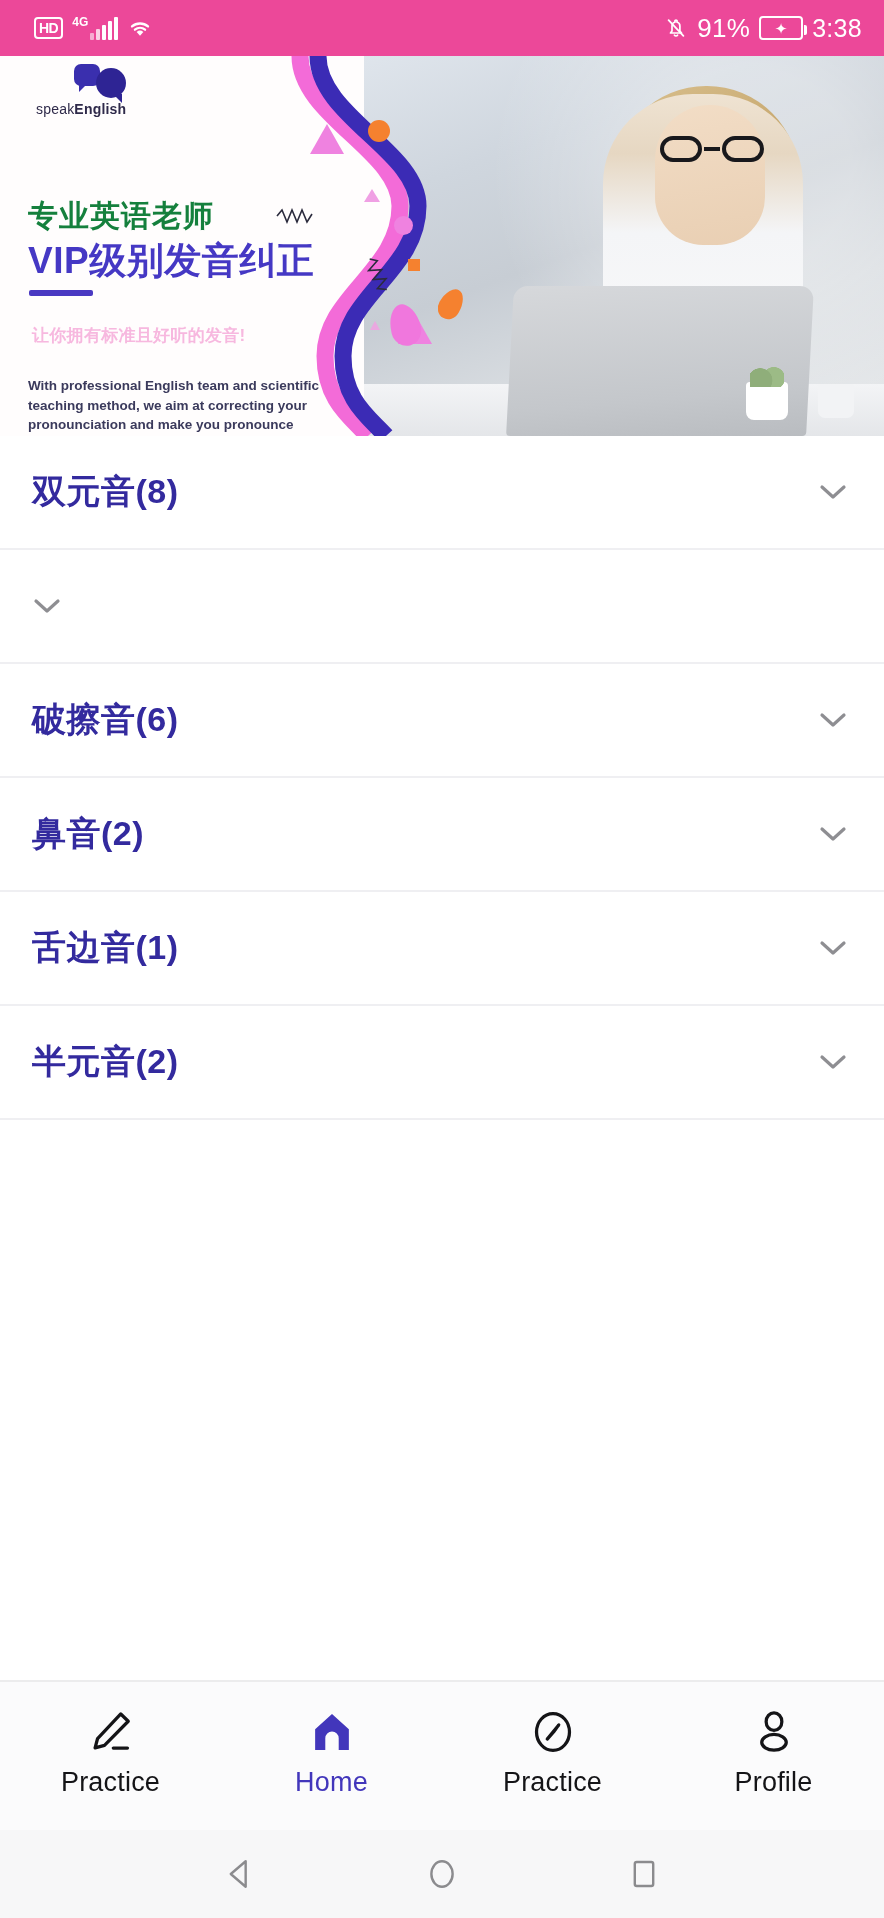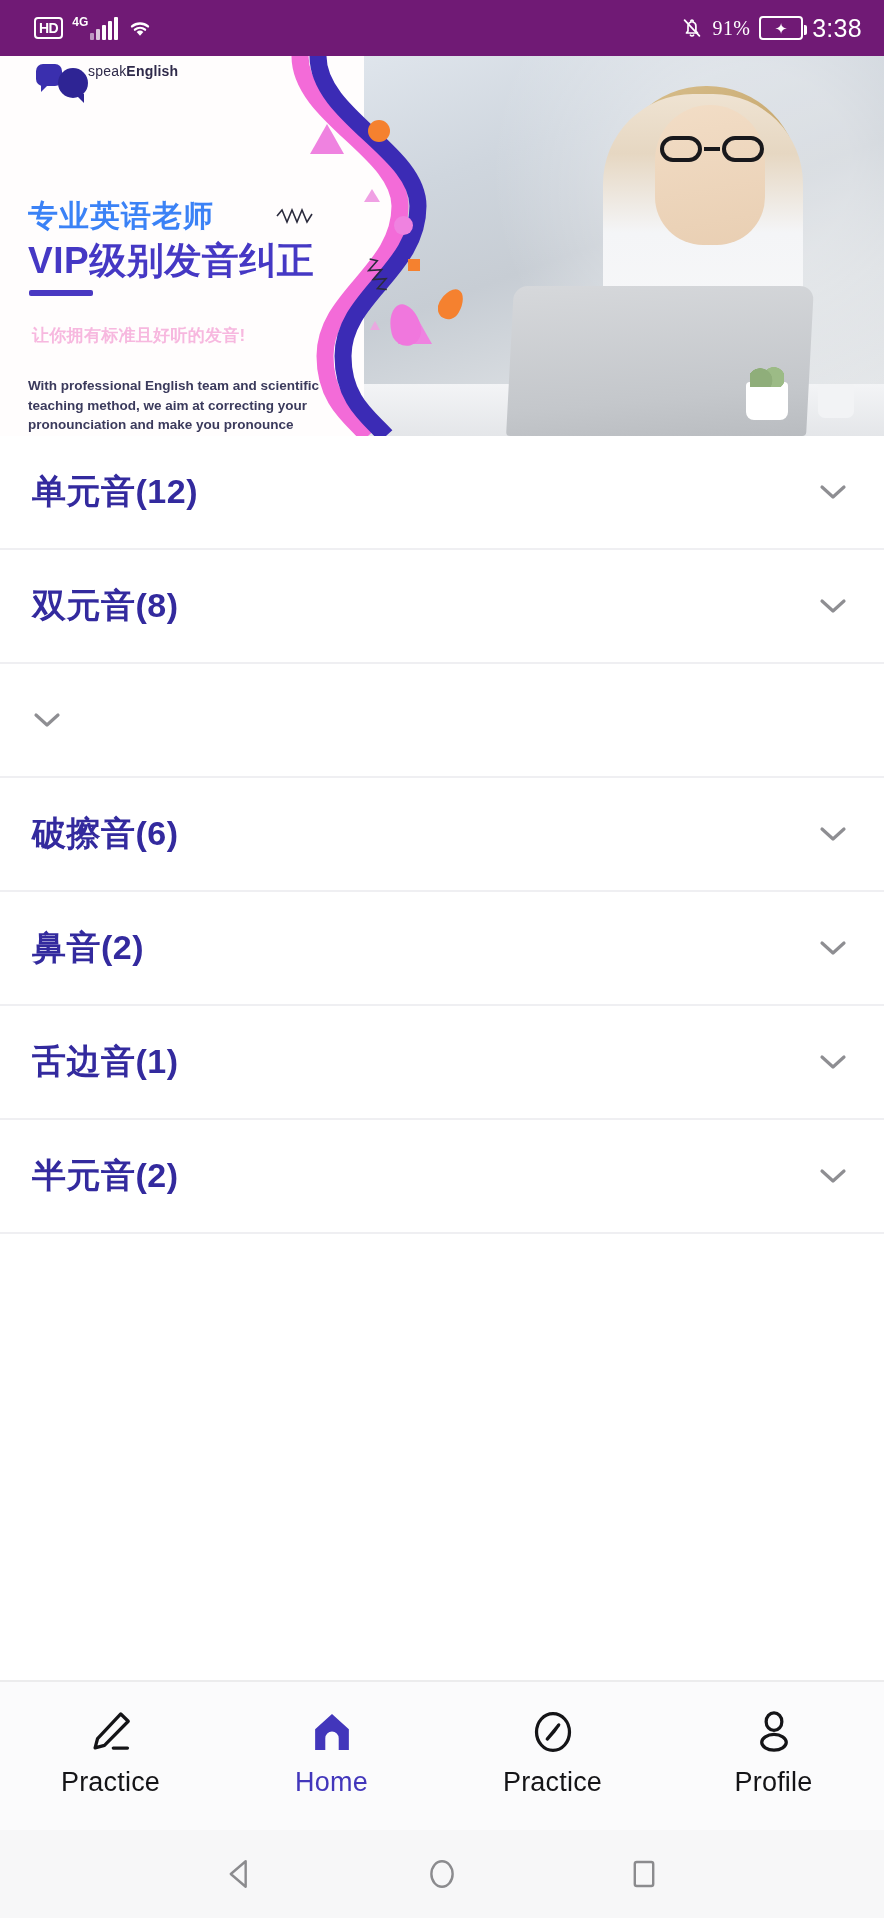--- a/index.html
+++ b/index.html
@@ -17,21 +17,21 @@
     height: 1918px;
     background: #ffffff;
     display: flex;
     flex-direction: column;
   }
 
   
   .status-bar {
     height: 56px;
     flex: 0 0 56px;
-    background: #701a75;
+    background: #ec4899;
     display: flex;
     align-items: center;
     justify-content: space-between;
     padding: 0 22px 0 34px;
     color: #ffffff;
   }
   .status-left, .status-right {
     display: flex;
     align-items: center;
     gap: 9px;
@@ -49,21 +49,21 @@
   .g4 { font-size: 12px; font-weight: 700; line-height: 1; margin-bottom: 12px; }
   .bars { display: flex; align-items: flex-end; gap: 2px; height: 22px; }
   .bars i { display: block; width: 4px; background: #ffffff; border-radius: 1px; }
   .bars i:nth-child(1) { height: 7px;  opacity: .55; }
   .bars i:nth-child(2) { height: 11px; opacity: .75; }
   .bars i:nth-child(3) { height: 15px; }
   .bars i:nth-child(4) { height: 19px; }
   .bars i:nth-child(5) { height: 23px; }
   .wifi-ic { width: 26px; height: 22px; }
   .bell-ic { width: 24px; height: 26px; }
-  .batt-pct { font-size: 20px; letter-spacing: .3px; font-family: Liberation Serif, serif; }
+  .batt-pct { font-size: 26px; letter-spacing: .3px; }
   .batt {
     width: 44px; height: 24px;
     border: 2px solid #ffffff;
     border-radius: 4px;
     position: relative;
     display: flex; align-items: center; justify-content: center;
   }
   .batt::after {
     content: ""; position: absolute; right: -6px; top: 7px;
     width: 3px; height: 10px; background: #ffffff; border-radius: 0 2px 2px 0;
@@ -144,21 +144,21 @@
                 radial-gradient(circle at 70% 60%, #9cbb86 0 40%, transparent 42%);
   }
   .photo-cup {
     position: absolute; right: 30px; bottom: 18px;
     width: 36px; height: 34px; background: #f2f3f5; border-radius: 3px 3px 7px 7px;
   }
   .banner-wave { position: absolute; top: 0; left: 0; width: 884px; height: 380px; }
   .banner-content { position: absolute; top: 0; left: 0; width: 440px; height: 380px; }
   .logo-block {
     position: absolute; left: 36px; top: 6px;
-    display: flex; flex-direction: row; align-items: flex-start;
+    display: flex; flex-direction: column; align-items: flex-end;
   }
   .logo-mark { position: relative; width: 52px; height: 38px; }
   .logo-mark .b1 {
     position: absolute; left: 0; top: 2px;
     width: 26px; height: 22px; background: #3a2fae; border-radius: 7px;
   }
   .logo-mark .b1::after {
     content: ""; position: absolute; left: 5px; bottom: -6px;
     border-left: 8px solid #3a2fae; border-bottom: 8px solid transparent;
   }
@@ -168,21 +168,21 @@
   }
   .logo-mark .b2::after {
     content: ""; position: absolute; right: 4px; bottom: -5px;
     border-right: 9px solid #2e2494; border-bottom: 9px solid transparent;
   }
   .logo-text { font-size: 14px; color: #2f2a4a; letter-spacing: .2px; margin-top: 1px; }
   .logo-text b { font-weight: 700; }
 
   .banner-h1 {
     position: absolute; left: 28px; top: 140px;
-    font-size: 30px; font-weight: 700; color: #3b82f6; letter-spacing: 1px;
+    font-size: 30px; font-weight: 700; color: #15803d; letter-spacing: 1px;
   }
   .banner-h2 {
     position: absolute; left: 28px; top: 180px;
     font-size: 37px; font-weight: 700; color: #4538c4; letter-spacing: .5px;
   }
   .banner-rule {
     position: absolute; left: 29px; top: 234px;
     width: 64px; height: 6px; background: #4a39c2; border-radius: 2px;
   }
   .banner-sub {
@@ -362,26 +362,20 @@
         <path d="M1,8 L6,2 L11,14 L16,2 L21,14 L26,2 L31,14 L36,6" fill="none" stroke="#2b2b3d" stroke-width="1.6"></path>
       </svg>
       <svg class="deco zig" style="left:358px; top:212px; transform:rotate(64deg);" viewBox="0 0 40 16">
         <path d="M1,8 L6,2 L11,14 L16,2 L21,14 L26,2 L31,14 L36,6" fill="none" stroke="#2b2b3d" stroke-width="1.6"></path>
       </svg>
     </div>
   </div>
 
   <div class="list" id="phoneme-list">
       <div class="list-item">
-        <span class="label">单元音(12)</span>
-        <svg class="chev" viewBox="0 0 30 18">
-          <path d="M4 4 L15 14 L26 4" fill="none" stroke="#8e8e92" stroke-width="3.2" stroke-linecap="round" stroke-linejoin="round"></path>
-        </svg>
-      </div>
-      <div class="list-item">
         <span class="label">双元音(8)</span>
         <svg class="chev" viewBox="0 0 30 18">
           <path d="M4 4 L15 14 L26 4" fill="none" stroke="#8e8e92" stroke-width="3.2" stroke-linecap="round" stroke-linejoin="round"></path>
         </svg>
       </div>
       <div class="list-item">
         <svg class="chev" viewBox="0 0 30 18">
           <path d="M4 4 L15 14 L26 4" fill="none" stroke="#8e8e92" stroke-width="3.2" stroke-linecap="round" stroke-linejoin="round"></path>
         </svg>
       </div>

